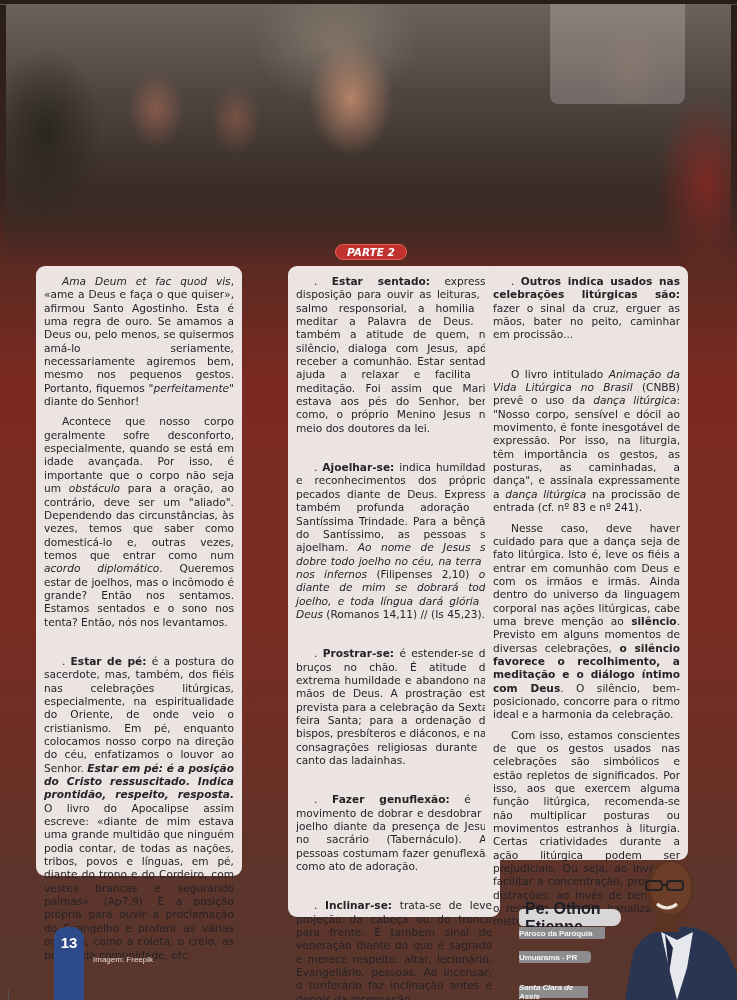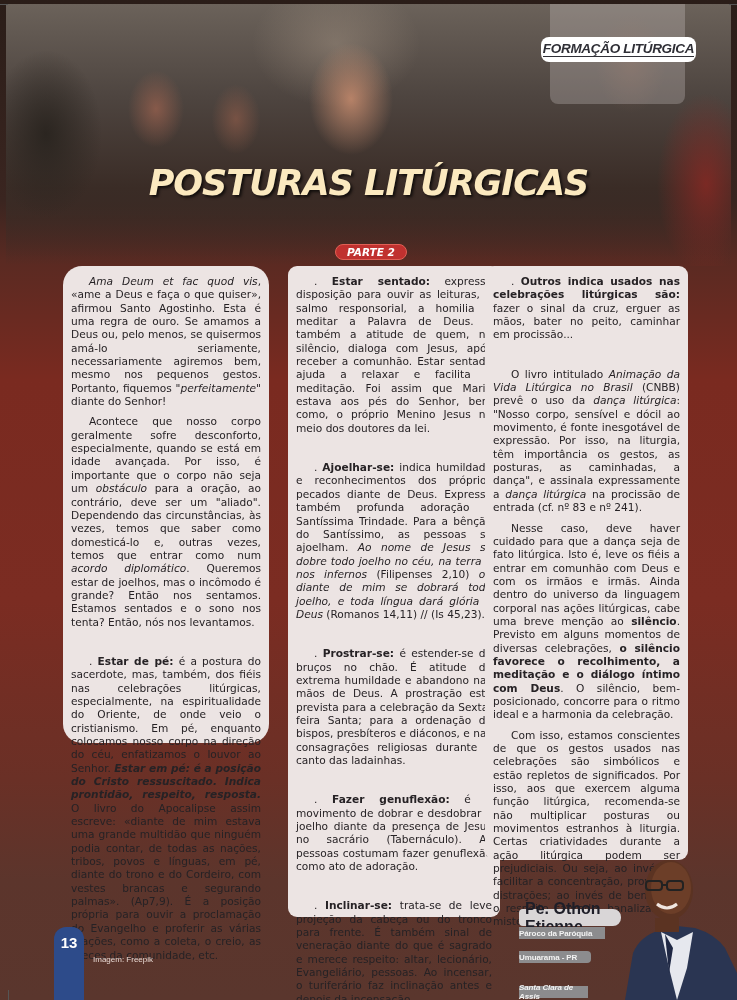--- a/index.html
+++ b/index.html
@@ -58,21 +58,21 @@
     font-family: "DejaVu Sans", sans-serif; font-weight: bold; font-style: italic;
     font-size: 10.5px; color: #ffffff;
   }
 
   .col {
     position: absolute; background: #ece4e3; border-radius: 9px;
     padding: 9px 8px 8px 8px;
     font-family: "DejaVu Sans", sans-serif; font-size: 10.6px; line-height: 13.35px; color: #262225;
     text-align: justify; hyphens: none;
   }
-  .col1 { left: 63px; top: 266px; width: 206px; height: 477px; border-radius: 19px; }
+  .col1 { left: 36px; top: 266px; width: 206px; height: 610px; }
   .col2 { left: 264px; top: 266px; width: 212px; height: 651px; margin-left: 24px; }
   .col3 { left: 485px; top: 266px; width: 203px; height: 594px; }
   .col p { text-indent: 18px; margin: 0; }
   .col p.gapbig { margin-top: 26px; }
   .col p.small-gap { margin-top: 7px; }
   .col b { font-weight: bold; }
   .col i { font-style: italic; }
 
   .author-photo {
     position: absolute; left: 615px; top: 848px; width: 122px; height: 152px;
@@ -110,25 +110,21 @@
 
 <div class="page">
 
   <div class="hero"></div>
   <div class="hero-overlay-box"></div>
 
   <div class="crop-mark" style="left:0;top:4px;width:8px;height:1px;"></div>
   <div class="crop-mark" style="left:729px;top:4px;width:8px;height:1px;"></div>
   <div class="crop-mark" style="left:8px;top:990px;width:1px;height:10px;"></div>
 
-  <div class="section-tag">
-    <span>FORMAÇÃO LITÚRGICA</span>
-  </div>
 
-  <div class="title-main">POSTURAS LITÚRGICAS</div>
   <div class="parte-badge">PARTE 2</div>
 
   <div class="col col1">
     <p><i>Ama Deum et fac quod vis</i><span>, «ame a Deus e faça o que quiser», afirmou Santo Agostinho. Esta é uma regra de ouro. Se amamos a Deus ou, pelo menos, se quisermos amá-lo seriamente, necessariamente agiremos bem, mesmo nos pequenos gestos. Portanto, fiquemos </span><i>"perfeitamente"</i><span> diante do Senhor!</span></p>
     <p class="small-gap"><span>Acontece que nosso corpo geralmente sofre desconforto, especialmente, quando se está em idade avançada. Por isso, é importante que o corpo não seja um </span><i>obstáculo</i><span> para a oração, ao contrário, deve ser um "aliado". Dependendo das circunstâncias, às vezes, temos que saber como domesticá-lo e, outras vezes, temos que entrar como num </span><i>acordo diplomático</i><span>. Queremos estar de joelhos, mas o incômodo é grande? Então nos sentamos. Estamos sentados e o sono nos tenta? Então, nós nos levantamos.</span></p>
     <p class="gapbig"><span>. </span><b>Estar de pé:</b><span> é a postura do sacerdote, mas, também, dos fiéis nas celebrações litúrgicas, especialmente, na espiritualidade do Oriente, de onde veio o cristianismo. Em pé, enquanto colocamos nosso corpo na direção do céu, enfatizamos o louvor ao Senhor. </span><b><i>Estar em pé: é a posição do Cristo ressuscitado. Indica prontidão, respeito, resposta.</i></b><span> O livro do Apocalipse assim escreve: «diante de mim estava uma grande multidão que ninguém podia contar, de todas as nações, tribos, povos e línguas, em pé, diante do trono e do Cordeiro, com vestes brancas e segurando palmas». (Ap7,9). É a posição própria para ouvir a proclamação do Evangelho e proferir as várias orações, como a coleta, o creio, as preces da comunidade, etc.</span></p>
   </div>
 
   <div class="col col2">
     <p><span>. </span><b>Estar sentado:</b><span> expressa disposição para ouvir as leituras, o salmo responsorial, a homilia e meditar a Palavra de Deus. É também a atitude de quem, no silêncio, dialoga com Jesus, após receber a comunhão. Estar sentado ajuda a relaxar e facilita a meditação. Foi assim que Maria estava aos pés do Senhor, bem como, o próprio Menino Jesus no meio dos doutores da lei.</span></p>

